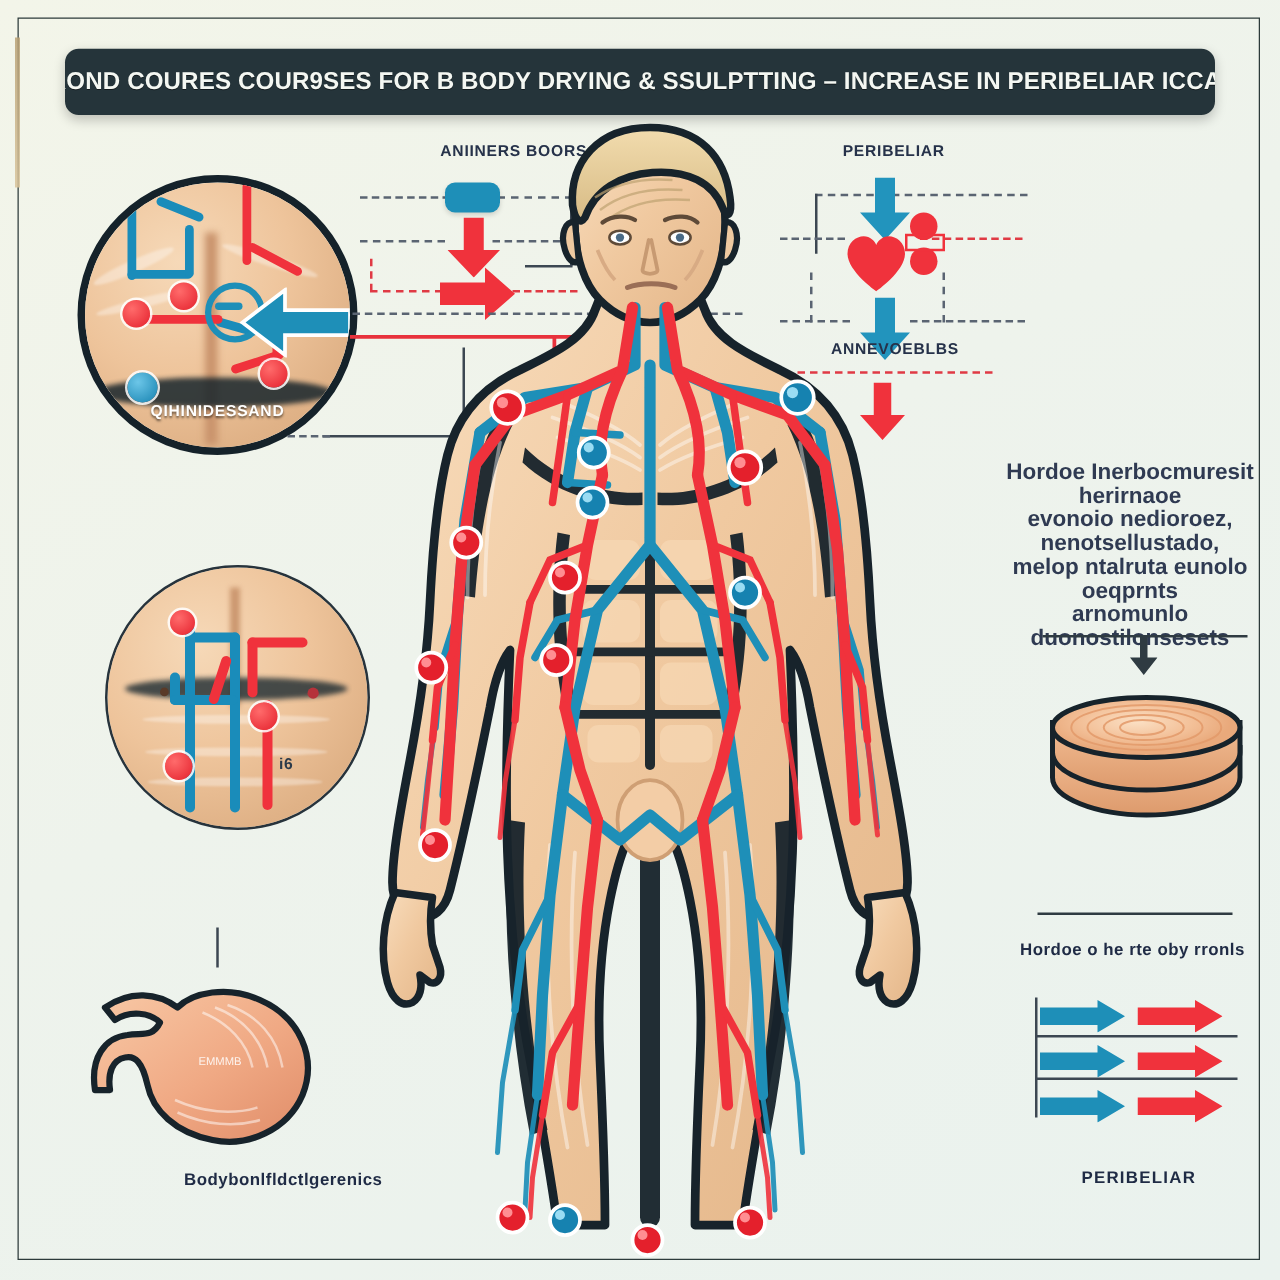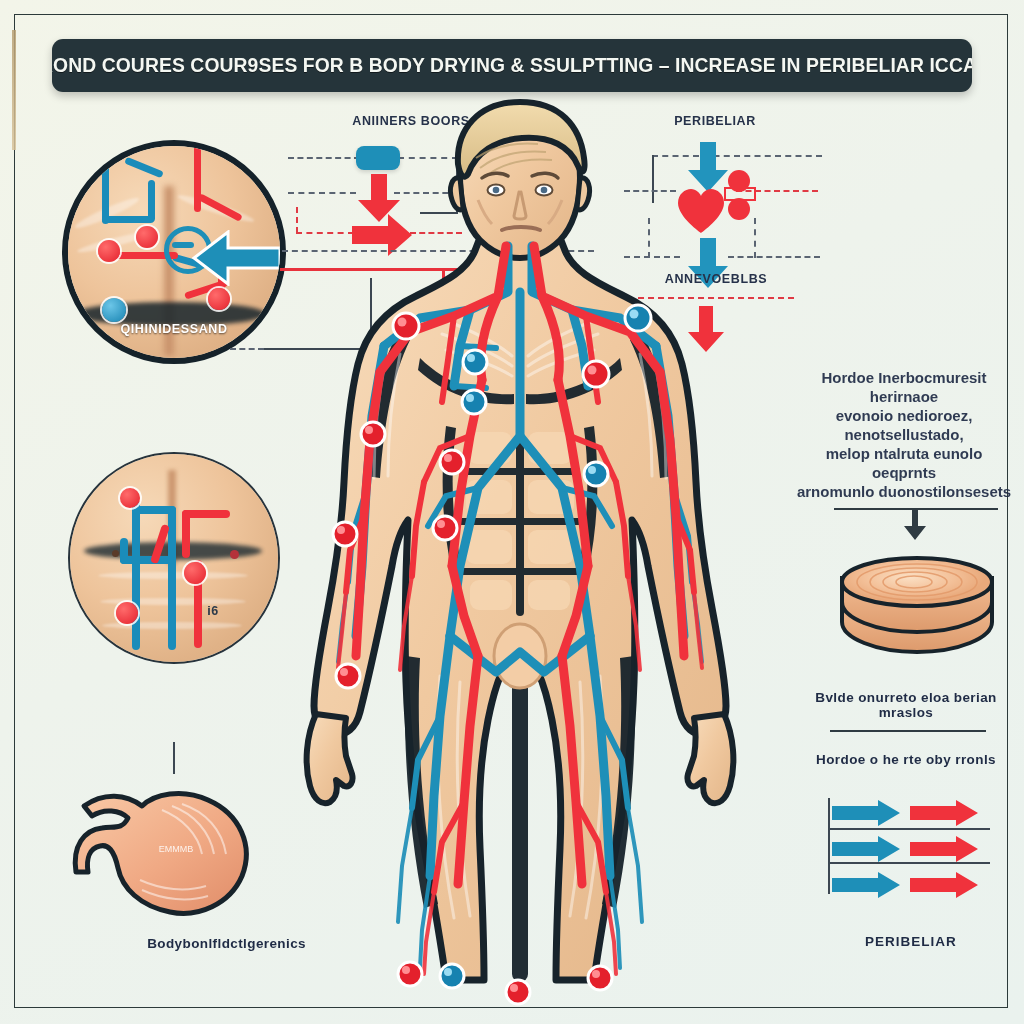--- a/index.html
+++ b/index.html
@@ -52,21 +52,21 @@
     letter-spacing: .1px;
     white-space: nowrap;
     transform: scaleX(.99);
     text-shadow: 0 1px 0 rgba(0,0,0,.5);
   }
 
   
   .caption {
     position: absolute;
     color: #1f2b45;
-    font-size: 15px;
+    font-size: 18px;
     line-height: 19px;
     text-align: center;
     font-weight: 600;
     opacity: .92;
     filter: blur(.25px);
   }
   .sublabel {
     position: absolute;
     color: #1f2b45;
     font-size: 13.5px;
@@ -206,21 +206,21 @@
     <div style="position:absolute;left:96px;top:80px;width:38px;height:38px;border:5px solid #1e8fb8;border-radius:50%;"></div>
     <div style="position:absolute;left:104px;top:96px;width:22px;height:6px;background:#1e8fb8;border-radius:3px;"></div>
 
     <svg style="position:absolute;left:120px;top:84px;" width="92" height="56" viewBox="0 0 92 56">
       <path d="M92 18 H40 V2 L6 28 L40 54 V38 H92 Z" fill="#1e8fb8" stroke="#ffffff" stroke-width="3"></path>
     </svg>
     <div class="tinylabel" style="left:0; top:176px; width:212px; color:#ffffff; text-shadow:0 1px 2px rgba(0,0,0,.6);">QIHINIDESSAND</div>
   </div>
 
 
-  <div class="circle-callout c-ring-thin" style="left:68px; top:452px; width:208px; height:208px;">
+  <div class="circle-callout c-ring-thin" style="left:84px; top:452px; width:208px; height:208px;">
     <div class="skin-bg"></div>
     <div style="position:absolute;left:98px;top:16px;width:8px;height:96px;background:#cc9870;filter:blur(2px);"></div>
     <div style="position:absolute;left:14px;top:88px;width:178px;height:18px;background:#1b2a31;border-radius:50%;filter:blur(2px);opacity:.8;"></div>
     <div class="muscle-stripe" style="left:28px;top:118px;width:150px;height:7px;"></div>
     <div class="muscle-stripe" style="left:30px;top:144px;width:146px;height:7px;"></div>
     <div class="muscle-stripe" style="left:32px;top:168px;width:140px;height:7px;"></div>
 
     <div class="vessel-blue" style="left:62px;top:46px;width:8px;height:150px;"></div>
     <div class="vessel-blue" style="left:62px;top:52px;width:44px;height:8px;"></div>
     <div class="vessel-blue" style="left:98px;top:52px;width:8px;height:144px;"></div>
@@ -354,21 +354,20 @@
     <path d="M4 22 V46 C4 62 38 76 79 76 C120 76 154 62 154 46 V22 Z" fill="url(#discSide)" stroke="#17232b" stroke-width="4"></path>
     <ellipse cx="79" cy="26" rx="75" ry="24" fill="url(#discTop)" stroke="#17232b" stroke-width="4"></ellipse>
     <g fill="none" stroke="#e39a6a" stroke-width="1.6" opacity=".85">
       <ellipse cx="79" cy="26" rx="60" ry="18"></ellipse>
       <ellipse cx="78" cy="26" rx="46" ry="14"></ellipse>
       <ellipse cx="77" cy="26" rx="32" ry="10"></ellipse>
       <ellipse cx="76" cy="26" rx="18" ry="6"></ellipse>
     </g>
   </svg>
 
-  <div class="sublabel" style="left:792px; top:690px; width:228px;">Bvlde onurreto eloa berian mraslos</div>
   <div class="rule" style="left:830px; top:730px; width:156px; height:2px;"></div>
   <div class="sublabel" style="left:792px; top:752px; width:228px;">Hordoe o he rte oby rronls</div>
 
   <div class="solid-line" style="left:828px; top:798px; width:2px; height:96px;"></div>
   <div class="solid-line" style="left:828px; top:828px; width:162px; height:2px;"></div>
   <div class="solid-line" style="left:828px; top:862px; width:162px; height:2px;"></div>
 
   <svg style="position:absolute;left:832px;top:800px;" width="68" height="26" viewBox="0 0 68 26">
     <path d="M0 6 H46 V0 L68 13 L46 26 V20 H0 Z" fill="#1e8fb8"></path>
   </svg>

